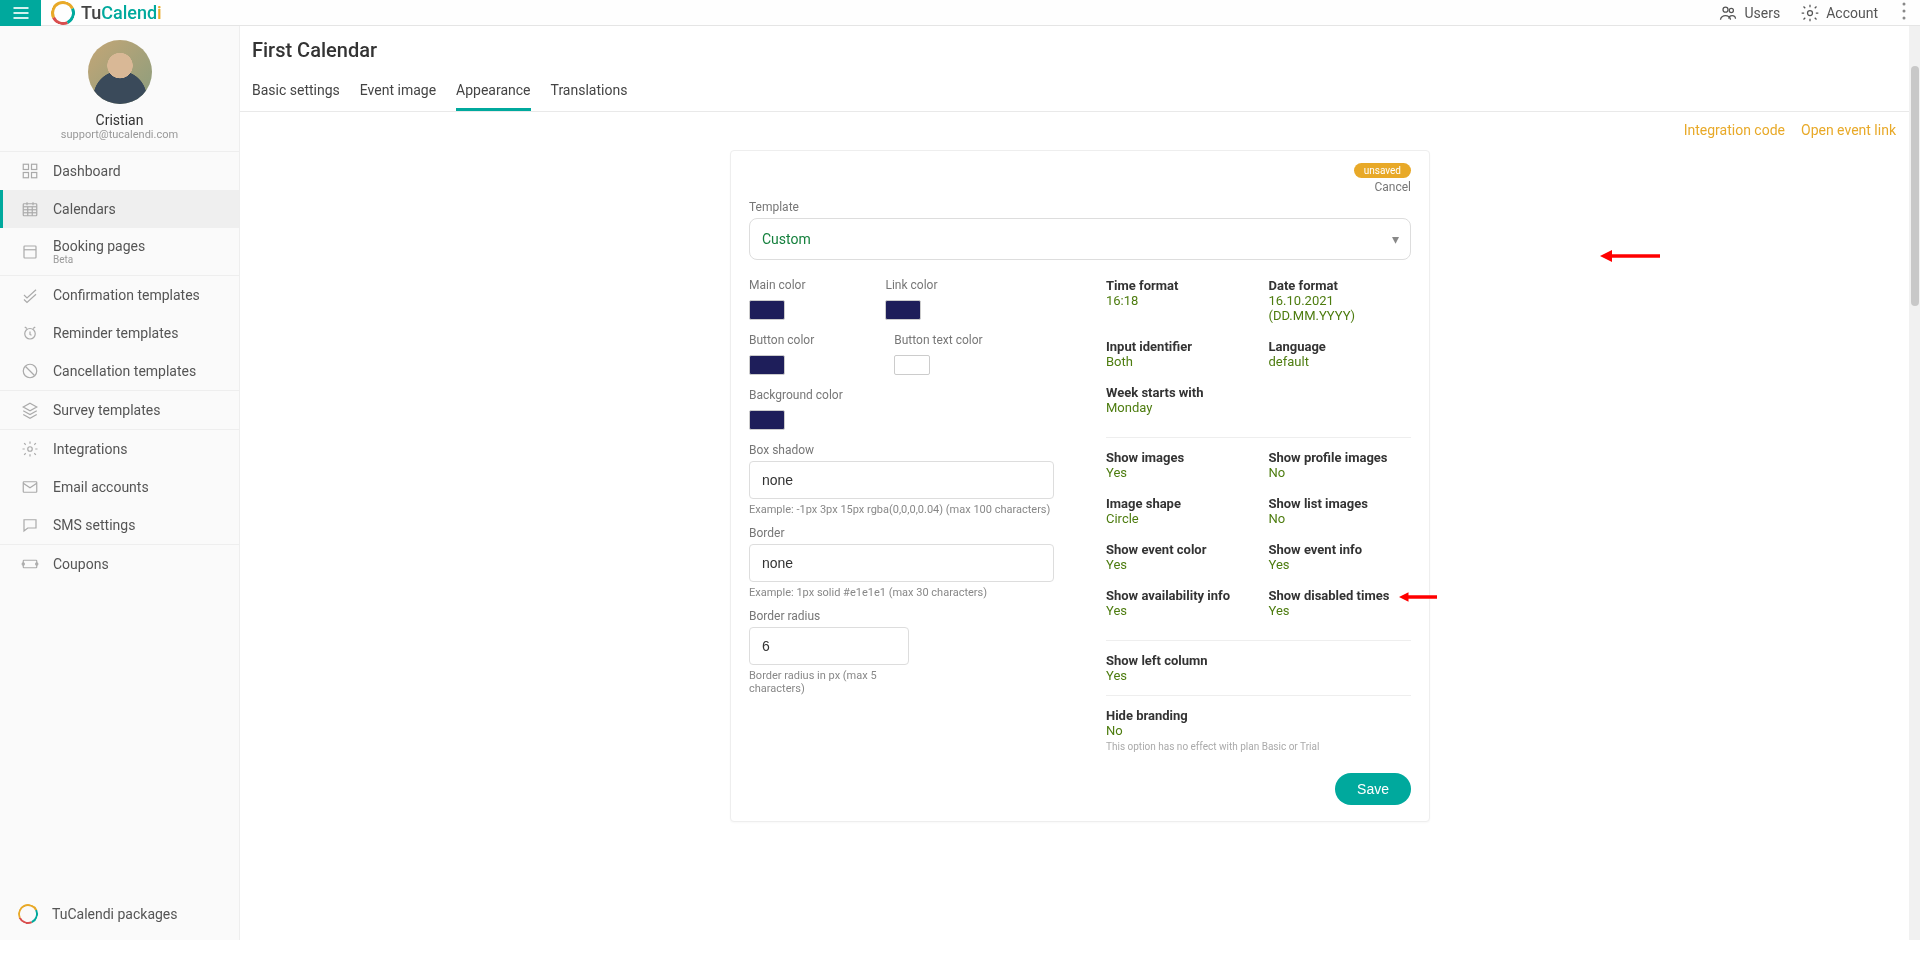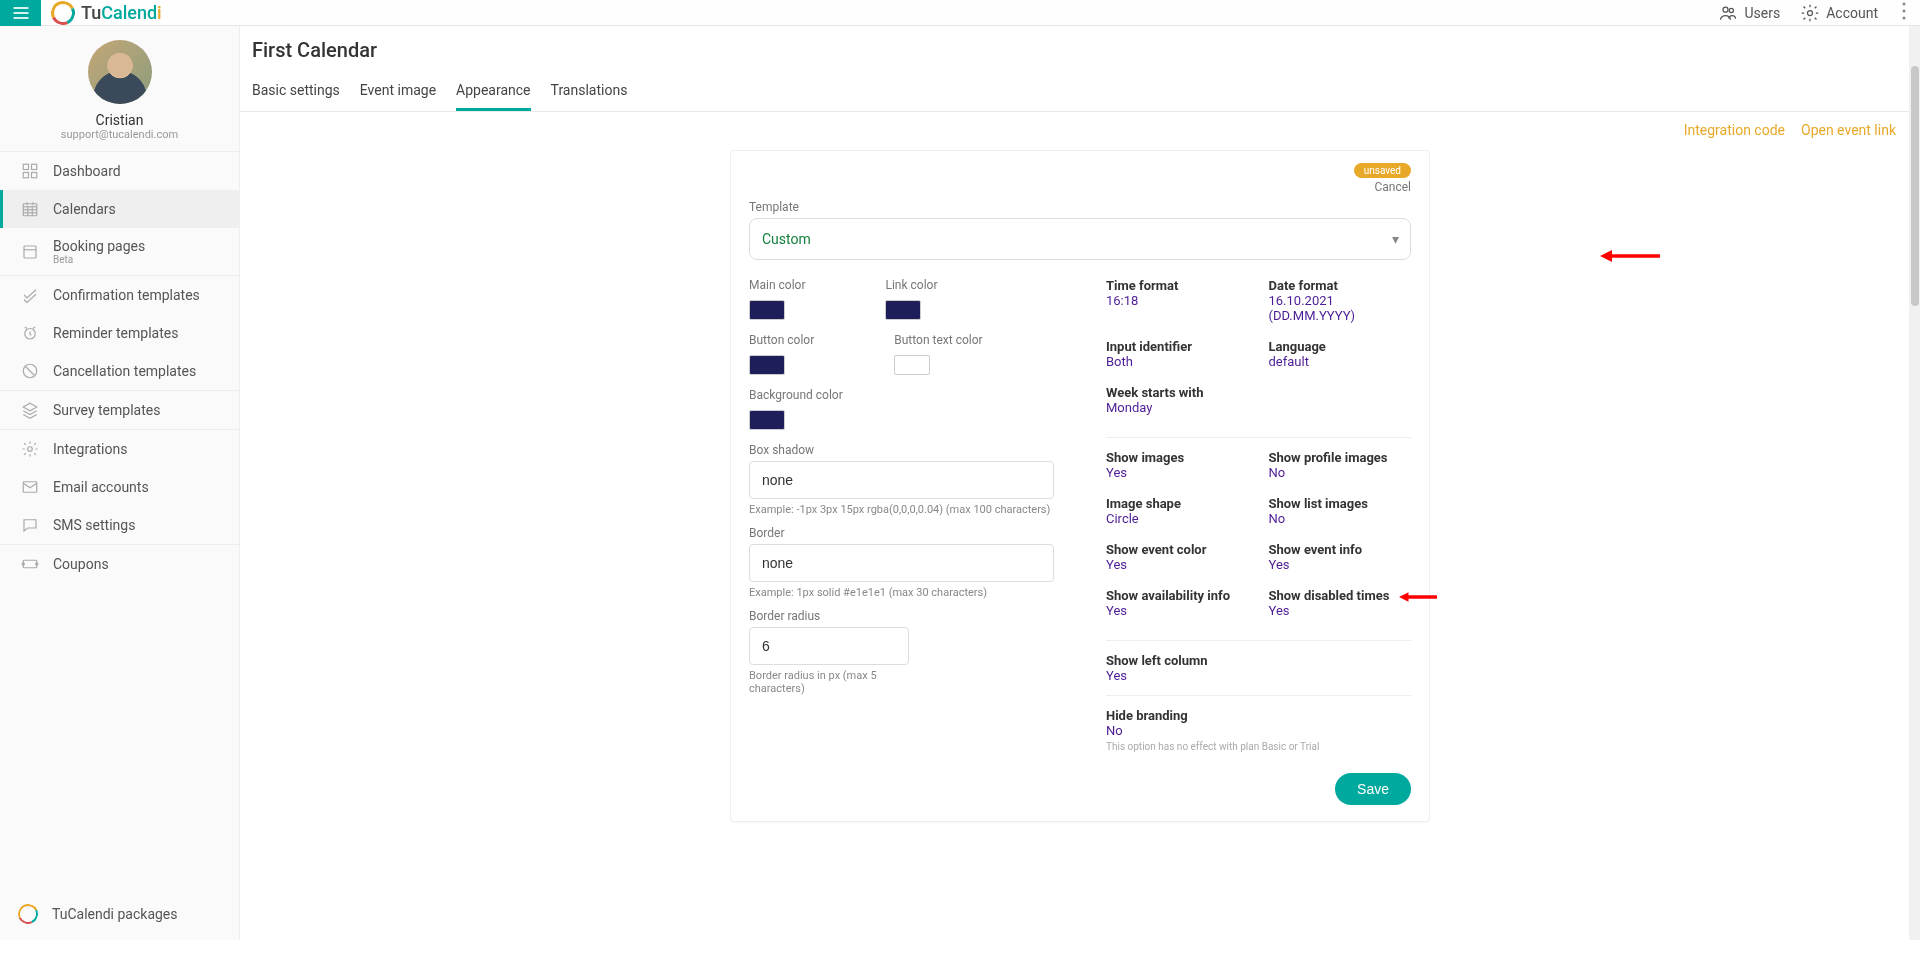--- a/index.html
+++ b/index.html
@@ -68,21 +68,21 @@
 .color-row { display: flex; gap: 80px; margin-bottom: 10px; }
 .color-field { }
 .swatch { width: 36px; height: 20px; border: 1px solid #ccc; border-radius: 2px; margin-top: 4px; cursor: pointer; display:inline-block;}
 
 .text-input { width: 100%; border: 1px solid #ddd; border-radius: 4px; padding: 10px 12px; font-size: 14px; color: #333; }
 .text-input.narrow { width: 160px; }
 .hint { font-size: 11px; color: #888; margin-top: 4px; margin-bottom: 10px; display:block;}
 .field-group { margin-bottom: 8px; }
 .info-block { margin-bottom: 12px; }
 .info-label { font-size: 13px; color: #333; font-weight: 700; }
-.info-value { font-size: 13px; color: #4c1d95; }
+.info-value { font-size: 13px; color: #4d7c0f; }
 .right-grid { display: grid; grid-template-columns: 1fr 1fr; gap: 4px 20px; }
 .hr { border: none; border-top: 1px solid #eee; margin: 10px 0 12px; }
 .tiny-note { font-size: 10px; color: #aaa; line-height: 1.3; margin-top: 2px; }
 
 .card-footer { display: flex; justify-content: flex-end; padding: 8px 18px 0; }
 .save-btn { background: #00a99d; color: #fff; border: none; border-radius: 18px; padding: 8px 22px; font-size: 14px; cursor: pointer; }
 
 .arrow { position: absolute; color: red; font-size: 0; }
 .arrow svg { width: 60px; height: 20px; }
 .arrow1 { right: 260px; top: 96px; }

